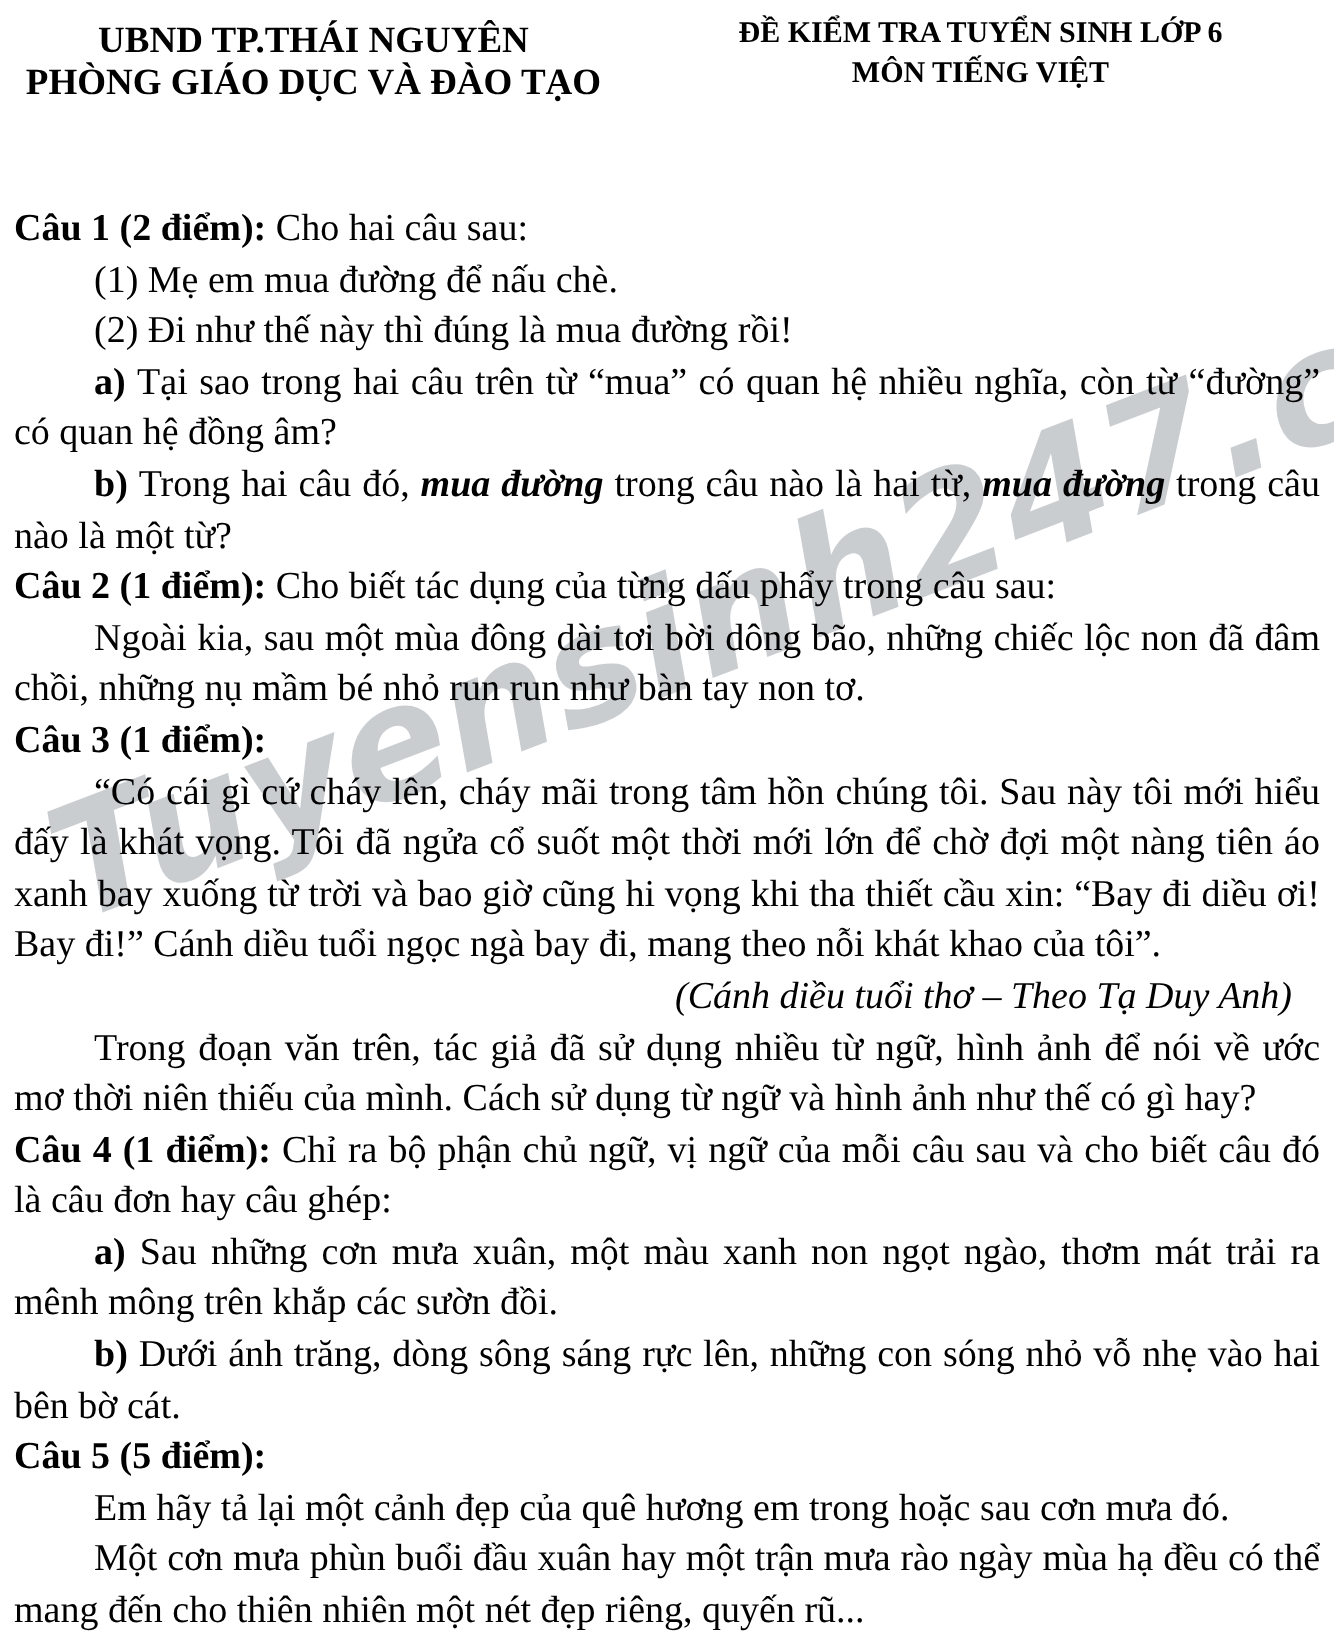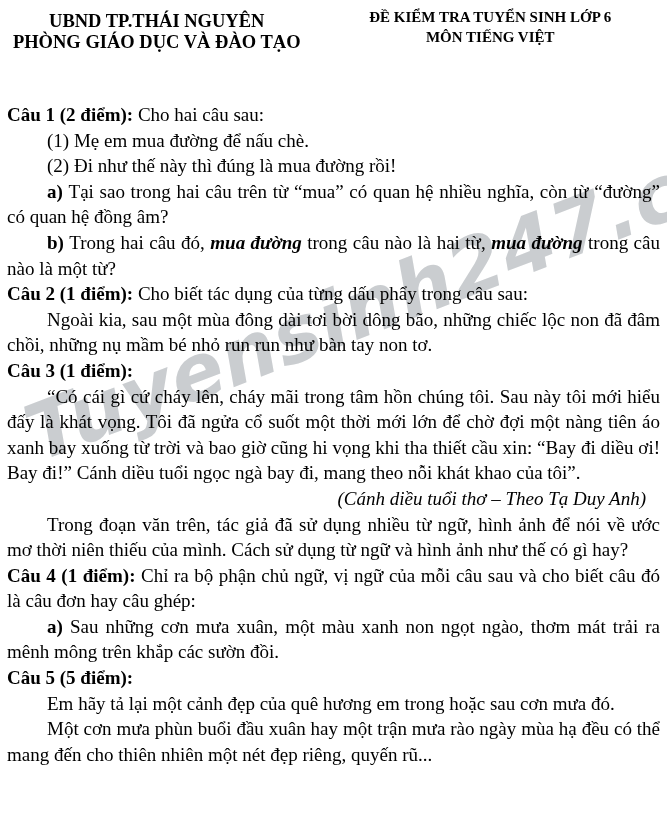--- a/index.html
+++ b/index.html
@@ -93,18 +93,19 @@
       <p class="indent "><span class="b">a) </span><span class="n">Tại sao trong hai câu trên từ “mua” có quan hệ nhiều nghĩa, còn từ “đường” có quan hệ đồng âm?</span></p>
       <p class="indent "><span class="b">b) </span><span class="n">Trong hai câu đó, </span><span class="bi">mua đường</span><span class="n"> trong câu nào là hai từ, </span><span class="bi">mua đường</span><span class="n"> trong câu nào là một từ?</span></p>
       <p class=""><span class="b">Câu 2 (1 điểm): </span><span class="n">Cho biết tác dụng của từng dấu phẩy trong câu sau:</span></p>
       <p class="indent "><span class="n">Ngoài kia, sau một mùa đông dài tơi bời dông bão, những chiếc lộc non đã đâm chồi, những nụ mầm bé nhỏ run run như bàn tay non tơ.</span></p>
       <p class=""><span class="b">Câu 3 (1 điểm):</span></p>
       <p class="indent "><span class="n">“Có cái gì cứ cháy lên, cháy mãi trong tâm hồn chúng tôi. Sau này tôi mới hiểu đấy là khát vọng. Tôi đã ngửa cổ suốt một thời mới lớn để chờ đợi một nàng tiên áo xanh bay xuống từ trời và bao giờ cũng hi vọng khi tha thiết cầu xin: “Bay đi diều ơi! Bay đi!” Cánh diều tuổi ngọc ngà bay đi, mang theo nỗi khát khao của tôi”.</span></p>
       <p class="right"><span class="i">(Cánh diều tuổi thơ – Theo Tạ Duy Anh)</span></p>
       <p class="indent "><span class="n">Trong đoạn văn trên, tác giả đã sử dụng nhiều từ ngữ, hình ảnh để nói về ước mơ thời niên thiếu của mình. Cách sử dụng từ ngữ và hình ảnh như thế có gì hay?</span></p>
       <p class=""><span class="b">Câu 4 (1 điểm): </span><span class="n">Chỉ ra bộ phận chủ ngữ, vị ngữ của mỗi câu sau và cho biết câu đó là câu đơn hay câu ghép:</span></p>
       <p class="indent "><span class="b">a) </span><span class="n">Sau những cơn mưa xuân, một màu xanh non ngọt ngào, thơm mát trải ra mênh mông trên khắp các sườn đồi.</span></p>
+      <p class="indent "><span class="b">b) </span><span class="n">Dưới ánh trăng, dòng sông sáng rực lên, những con sóng nhỏ vỗ nhẹ vào hai bên bờ cát.</span></p>
       <p class=""><span class="b">Câu 5 (5 điểm):</span></p>
       <p class="indent "><span class="n">Em hãy tả lại một cảnh đẹp của quê hương em trong hoặc sau cơn mưa đó.</span></p>
       <p class="indent "><span class="n">Một cơn mưa phùn buổi đầu xuân hay một trận mưa rào ngày mùa hạ đều có thể mang đến cho thiên nhiên một nét đẹp riêng, quyến rũ...</span></p>
     </div>
 
 </div>
 
 </body></html>

